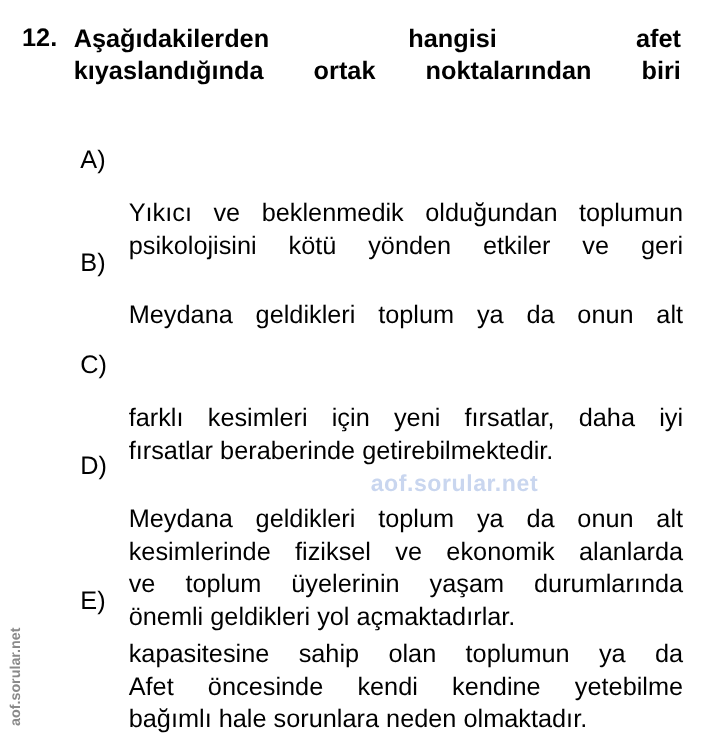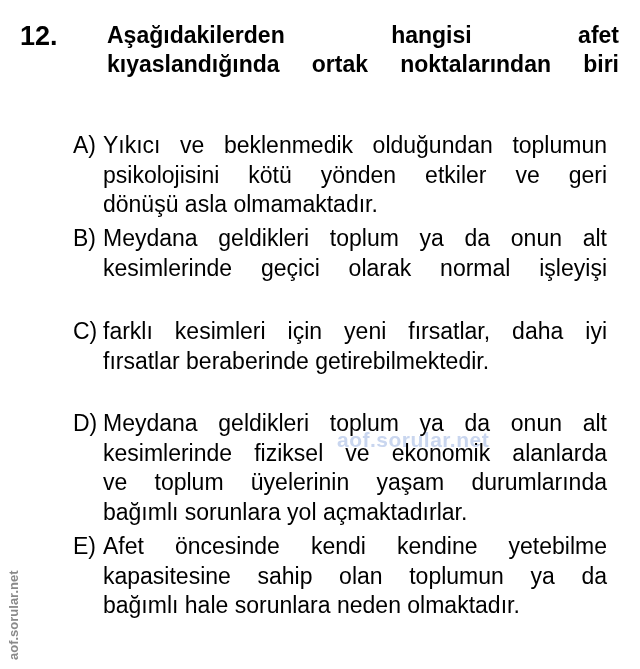--- a/index.html
+++ b/index.html
@@ -1,27 +1,27 @@
 <!DOCTYPE html>
 <html><head>
 <meta charset="utf-8">
 <style>
   html, body { margin: 0; padding: 0; background: #ffffff; }
   body { width: 640px; height: 669px; position: relative; overflow: hidden;
          font-family: "Liberation Sans", sans-serif; color: #000; }
-  .q-num { position: absolute; left: 20px; top: 21px; font-weight: bold; font-size: 27px; }
+  .q-num { position: absolute; left: 20px; top: 21px; font-weight: bold; font-size: 23px; }
   .q-stem { position: absolute; left: 67px; top: 21px; width: 552px;
             font-weight: bold; font-size: 23px; line-height: 29px; text-align: justify;
             text-align-last: auto; }
-  .q-stem .line { display: block; text-align: justify; text-align-last: justify; white-space: nowrap; margin-left: 40px; }
+  .q-stem .line { display: block; text-align: justify; text-align-last: justify; white-space: nowrap; }
   .q-stem .line.last { text-align-last: left; }
   .q-stem u { text-decoration: underline; text-decoration-thickness: 2px; text-underline-offset: 3px; }
   .opt { position: absolute; left: 73px; width: 550px; font-size: 23px; line-height: 29.5px; }
   .opt .letter { position: absolute; left: 0; top: 0; }
-  .opt .text { position: absolute; left: 30px; width: 504px; }
+  .opt .text { position: absolute; left: 44px; width: 504px; margin-top: 48px; }
   .opt .text .line { display: block; white-space: nowrap; text-align: justify; text-align-last: justify; }
   .opt .text .line.last { text-align-last: left; }
   .watermark { position: absolute; left: 337px; top: 428px; font-size: 21px; color: #c9d6ef;
                font-weight: bold; letter-spacing: 0.5px; z-index: 0; }
   .side-mark { position: absolute; left: 6px; top: 660px; transform-origin: left top;
                transform: rotate(-90deg); font-size: 13px; color: #8a8a8a; font-weight: bold; white-space: nowrap; }
   .fg { position: relative; z-index: 1; }
 </style>
 </head>
 <body>
@@ -33,52 +33,50 @@
   <span class="line">kıyaslandığında ortak noktalarından biri</span>
 </div>
 
 <div class="watermark">aof.sorular.net</div>
 
 <div class="opt fg" style="top:131px;">
   <span class="letter">A)</span>
   <div class="text">
     <span class="line">Yıkıcı ve beklenmedik olduğundan toplumun</span>
     <span class="line">psikolojisini kötü yönden etkiler ve geri</span>
-    <span class="line last">dönüşü asla olmamaktadır.</span>
   </div>
 </div>
 
 <div class="opt fg" style="top:224px;">
   <span class="letter">B)</span>
   <div class="text">
     <span class="line">Meydana geldikleri toplum ya da onun alt</span>
-    <span class="line">kesimlerinde geçici olarak normal işleyişi</span>
   </div>
 </div>
 
 <div class="opt fg" style="top:317px;">
   <span class="letter">C)</span>
   <div class="text">
     <span class="line">farklı kesimleri için yeni fırsatlar, daha iyi</span>
     <span class="line last">fırsatlar beraberinde getirebilmektedir.</span>
   </div>
 </div>
 
 <div class="opt fg" style="top:409px;">
   <span class="letter">D)</span>
   <div class="text">
     <span class="line">Meydana geldikleri toplum ya da onun alt</span>
     <span class="line">kesimlerinde fiziksel ve ekonomik alanlarda</span>
     <span class="line">ve toplum üyelerinin yaşam durumlarında</span>
-    <span class="line last">bağımlı sorunlara yol açmaktadırlar.</span>
+    <span class="line last">önemli geldikleri yol açmaktadırlar.</span>
   </div>
 </div>
 
 <div class="opt fg" style="top:532px;">
   <span class="letter">E)</span>
   <div class="text">
+    <span class="line">kapasitesine sahip olan toplumun ya da</span>
     <span class="line">Afet öncesinde kendi kendine yetebilme</span>
-    <span class="line">kapasitesine sahip olan toplumun ya da</span>
     <span class="line last">bağımlı hale sorunlara neden olmaktadır.</span>
   </div>
 </div>
 
 <div class="side-mark">aof.sorular.net</div>
 
 </body></html>

